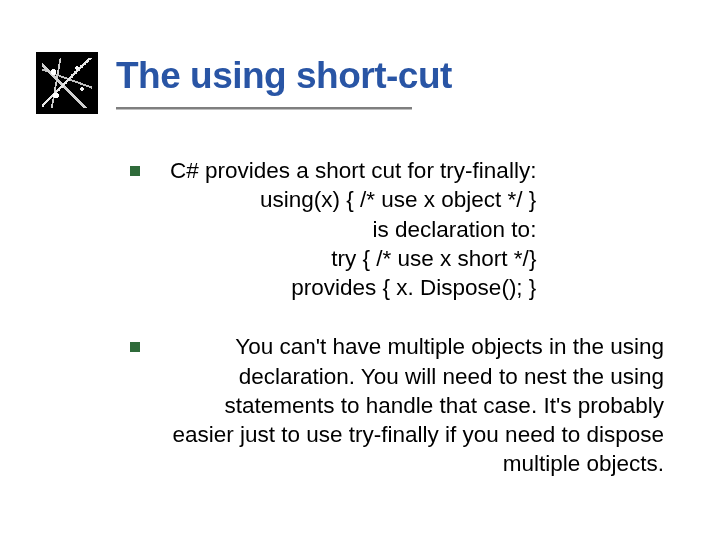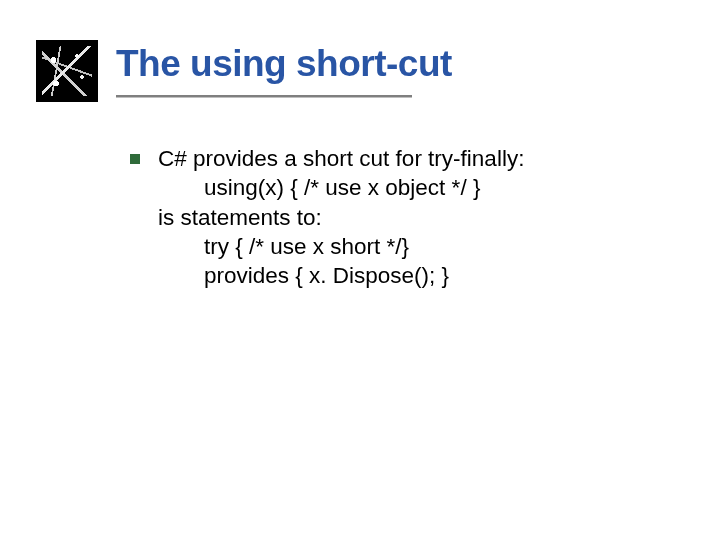--- a/index.html
+++ b/index.html
@@ -7,21 +7,21 @@
       width: 720px;
       height: 540px;
       background: #ffffff;
       font-family: Verdana, Geneva, sans-serif;
       position: relative;
       overflow: hidden;
     }
     .slide {
       width: 100%;
       height: 100%;
-      padding: 40px 36px 36px 36px;
+      padding: 52px 36px 36px 36px;
     }
     .header {
       display: flex;
       align-items: center;
       gap: 18px;
       margin-bottom: 6px;
     }
     .logo {
       width: 62px;
       height: 62px;
@@ -58,22 +58,23 @@
       width: 296px;
       height: 3px;
       margin-top: 10px;
       background: linear-gradient(to bottom, #7f7f7f 0, #7f7f7f 1.5px, #bfbfbf 1.5px, #bfbfbf 3px);
     }
     .content {
       padding: 36px 20px 0 94px;
     }
     .bullet-item {
       display: flex;
-      gap: 18px;
+      gap: 30px;
       margin-bottom: 30px;
+      text-align: right;
     }
     .bullet {
       width: 10px;
       height: 10px;
       background: #2f6b3a;
       flex-shrink: 0;
       margin-top: 10px;
     }
     .text {
       font-size: 22.5px;
@@ -97,21 +98,25 @@
     </div>
   </div>
 
   <div class="content">
 
     <div class="bullet-item">
       <div class="bullet"></div>
       <div class="text">
         <span>C# provides a short cut for try-finally:</span><br>
         <span class="indent">using(x) { /* use x object */ }</span>
-        <span>is statements to:</span><br>
+        <span>is declaration to:</span><br>
         <span class="indent">try { /* use x short */}</span>
         <span class="indent">provides { x. Dispose(); }</span>
       </div>
     </div>
 
+    <div class="bullet-item">
+      <div class="bullet"></div>
+      <div class="text">You can't have multiple objects in the using declaration.  You will need to nest the using statements to handle that case.  It's probably easier just to use try-finally if you need to dispose multiple objects.</div>
+    </div>
 
   </div>
 </div>
 
 </body></html>

